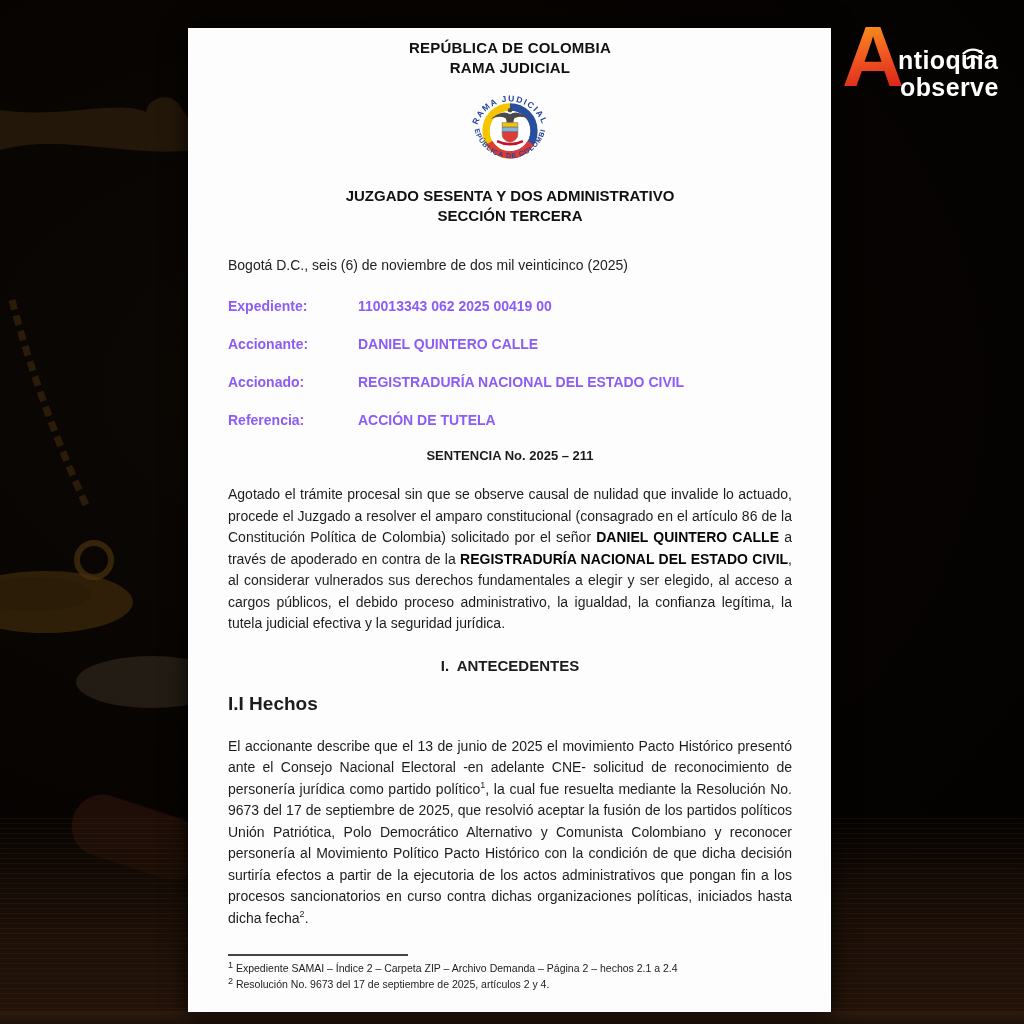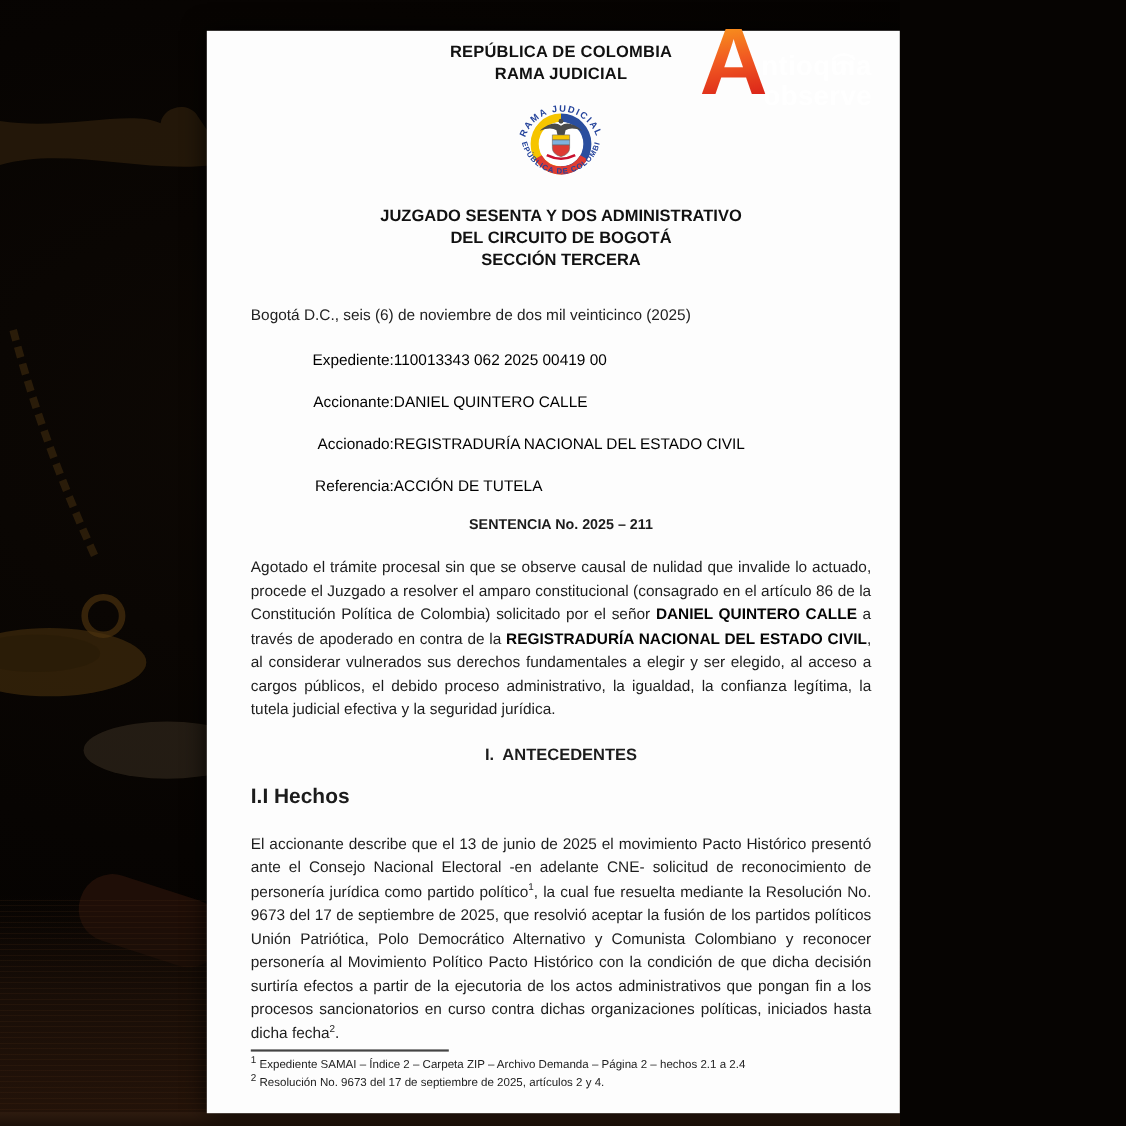--- a/index.html
+++ b/index.html
@@ -2,21 +2,21 @@
 <html lang="es"><head>
 <meta charset="utf-8">
 <style>
   * { margin:0; padding:0; box-sizing:border-box; }
   html,body { width:1024px; height:1024px; overflow:hidden; }
   body{
     font-family:"Liberation Sans", sans-serif;
     background:#060402;
   }
   .stage{
-    position:relative; width:818px; height:1024px;
+    position:relative; width:1024px; height:1024px;
     background:
       radial-gradient(ellipse 900px 700px at 28% 38%, #0d0804 0%, #070402 55%, #040201 100%);
     overflow:hidden;
   }
   
   .bg-art{ position:absolute; left:0; top:0; }
   .wood{
     position:absolute; left:0; bottom:0; width:1024px; height:210px;
     background:
       repeating-linear-gradient(0deg, rgba(82,48,22,.18) 0 1px, rgba(0,0,0,0) 1px 5px),
@@ -34,21 +34,21 @@
     box-shadow:0 0 22px rgba(0,0,0,.85);
     color:#1c1c1c;
   }
   .content{ padding:10px 39px 0 40px; }
   .center{ text-align:center; }
   .doc-header{ font-size:15px; font-weight:bold; line-height:20px; letter-spacing:.2px; color:#111; }
   .seal-wrap{ text-align:center; margin-top:5px; }
   .court{ font-size:15px; font-weight:bold; line-height:20px; margin-top:5px; color:#111; }
   .date-line{ font-size:14px; margin-top:31px; color:#222; }
   .fields{ margin-top:23px; }
-  .field-row{ display:flex; font-size:14px; font-weight:normal; margin-bottom:17px; line-height:21px; color:#000000;text-align:right; }
+  .field-row{ display:flex; font-size:14px; font-weight:bold; margin-bottom:17px; line-height:21px; color:#8b5cf6; }
   .field-label{ width:130px; flex:0 0 130px; }
   .sentence-no{ font-size:13px; font-weight:bold; margin-top:13px; }
   .para{ font-size:14px; line-height:21.5px; text-align:justify; margin-top:21px; color:#1d1d1d; }
   .para b{ color:#050505; }
   .section-title{ font-size:15px; font-weight:bold; margin-top:22px; }
   .subsection-title{ font-size:19px; font-weight:bold; margin-top:19px; }
   .para2{ }
   sup{ font-size:9px; vertical-align:super; line-height:0; }
   .footnotes{
     position:absolute; left:40px; right:39px; bottom:20px;
@@ -128,21 +128,20 @@
             <textPath href="#arcTop" startOffset="50%" text-anchor="middle">RAMA JUDICIAL</textPath>
           </text>
           <text font-size="7.6" font-weight="bold" letter-spacing="0.9" fill="#24439B" font-family="Liberation Sans, sans-serif">
             <textPath href="#arcBot" startOffset="50%" text-anchor="middle">REPÚBLICA DE COLOMBIA</textPath>
           </text>
         </svg>
       </div>
 
       <div class="court center">
         <div>JUZGADO SESENTA Y DOS ADMINISTRATIVO</div>
-        <div>DEL CIRCUITO DE BOGOTÁ</div>
         <div>SECCIÓN TERCERA</div>
       </div>
 
       <div class="date-line">Bogotá D.C., seis (6) de noviembre de dos mil veinticinco (2025)</div>
 
       <div class="fields">
         <div class="field-row">
           <span class="field-label">Expediente:</span>
           <span class="field-value">110013343 062 2025 00419 00</span>
         </div>

